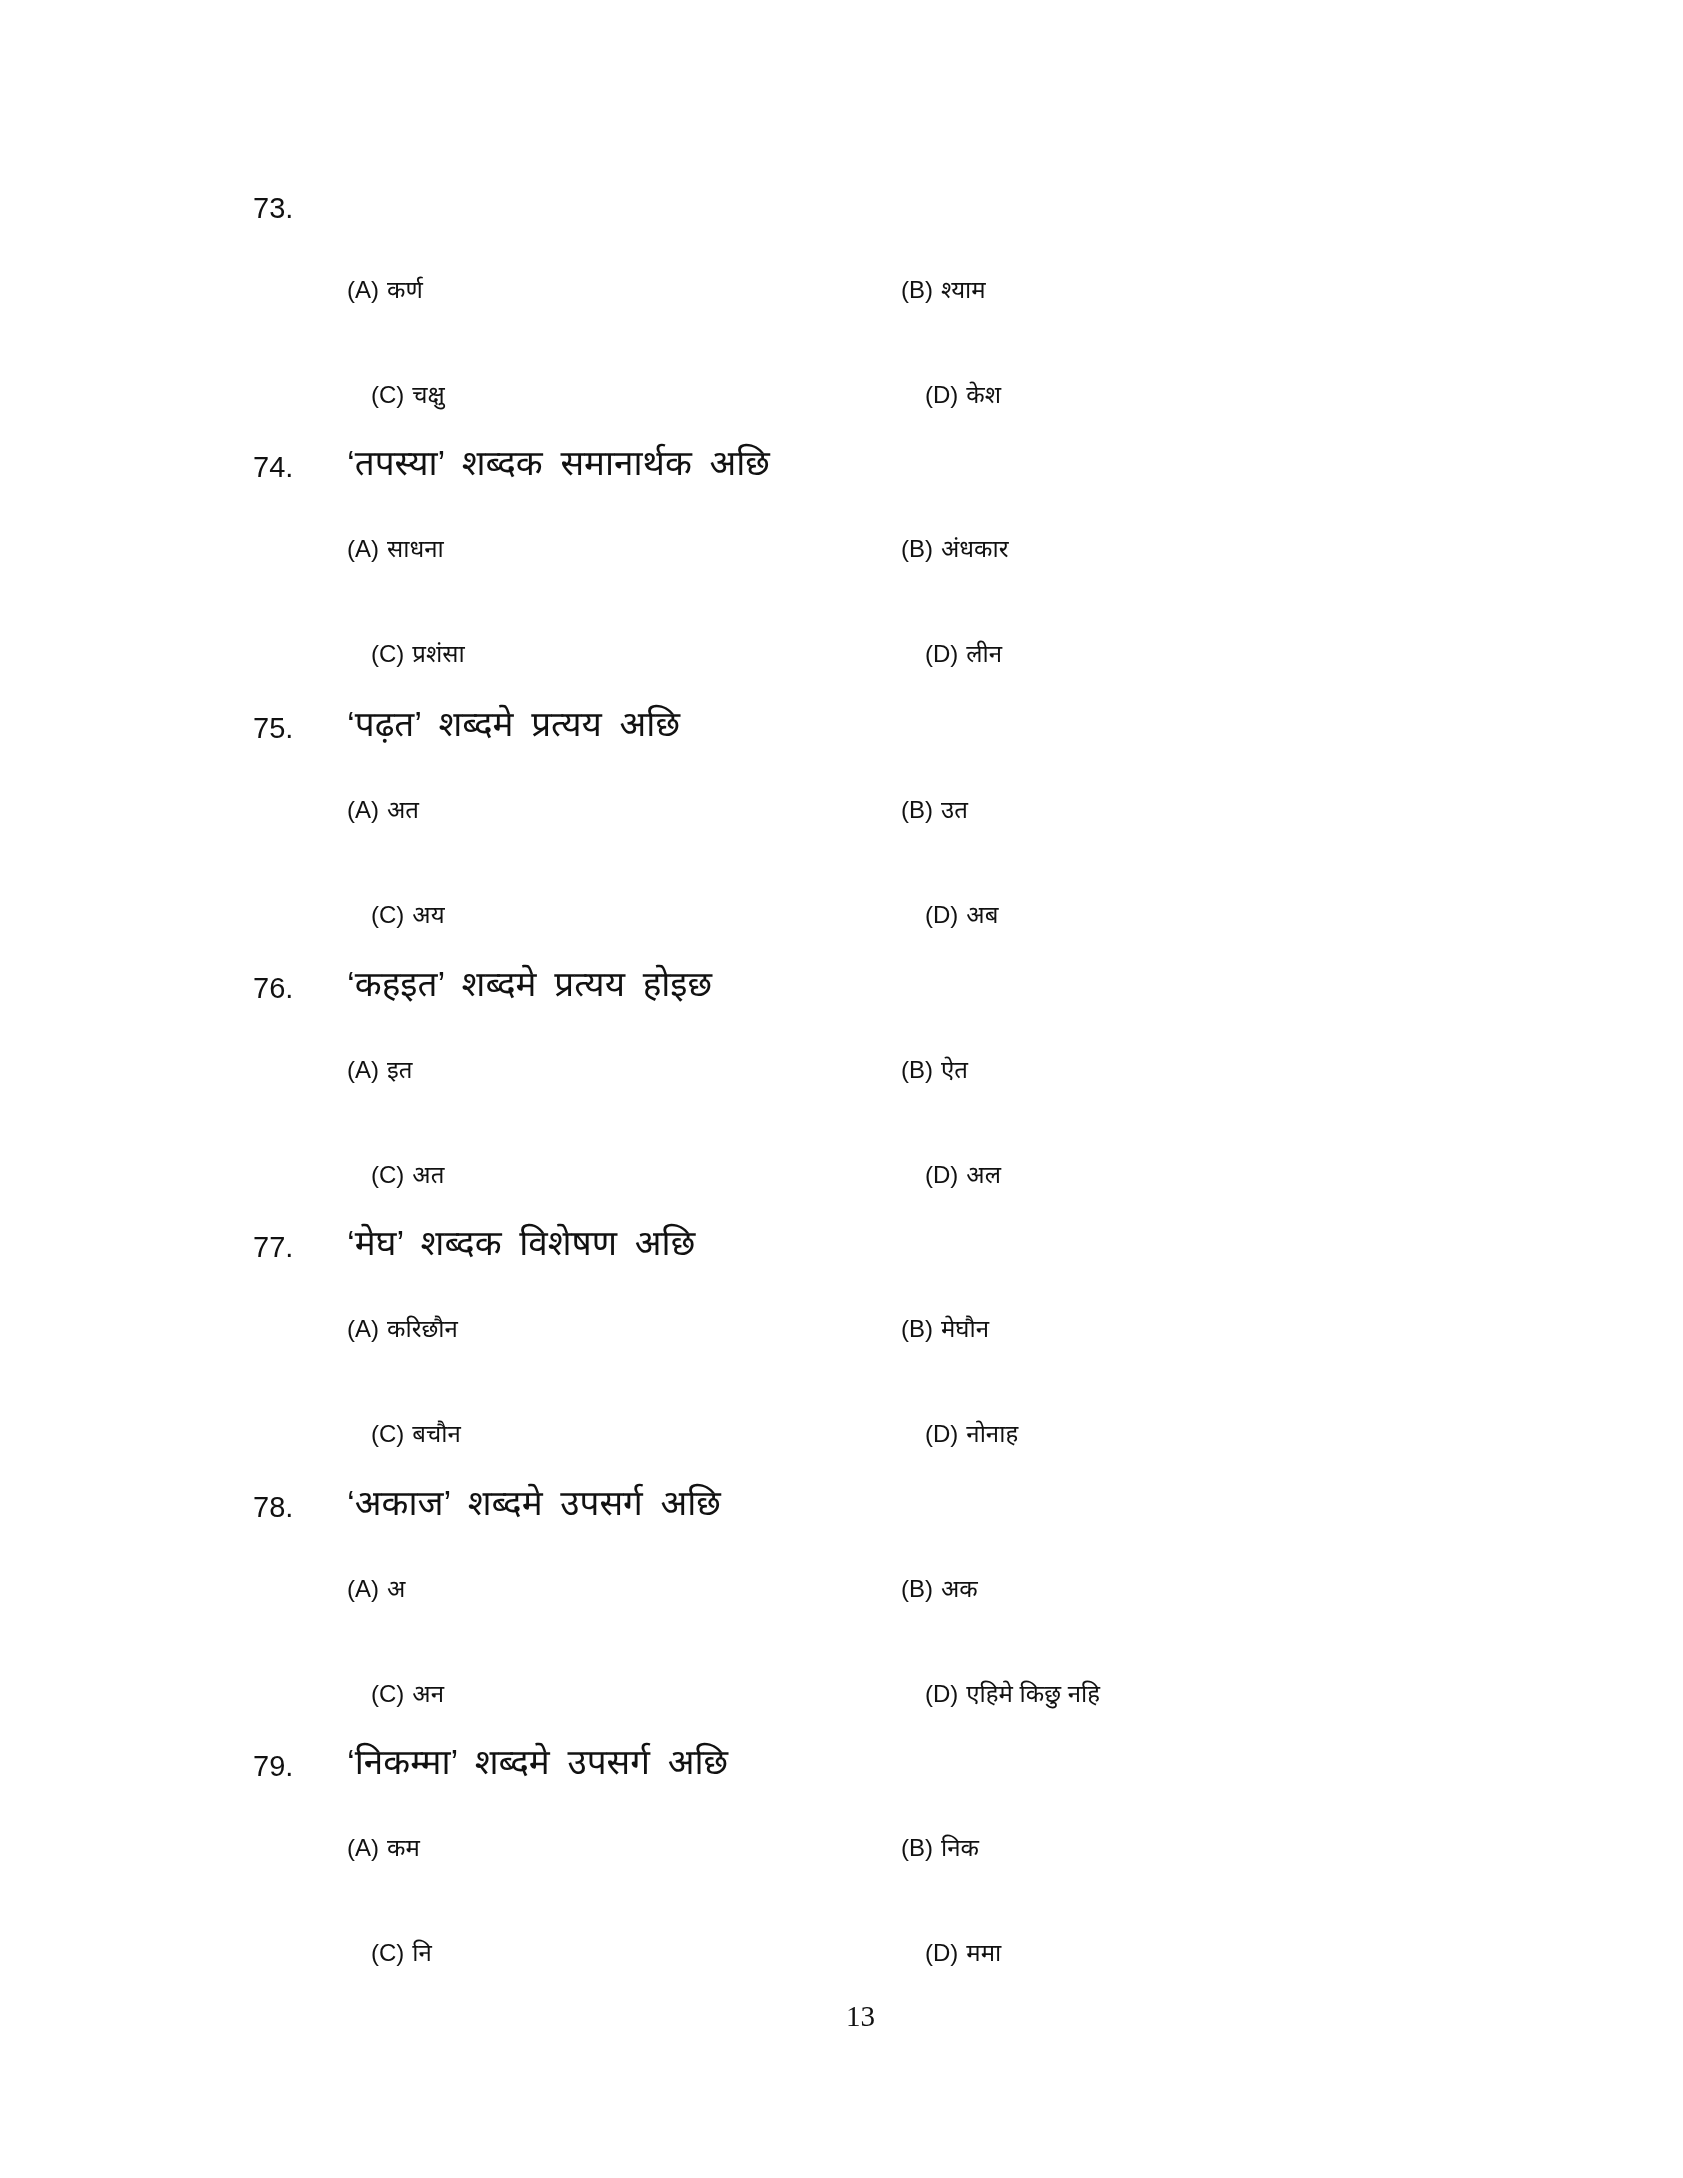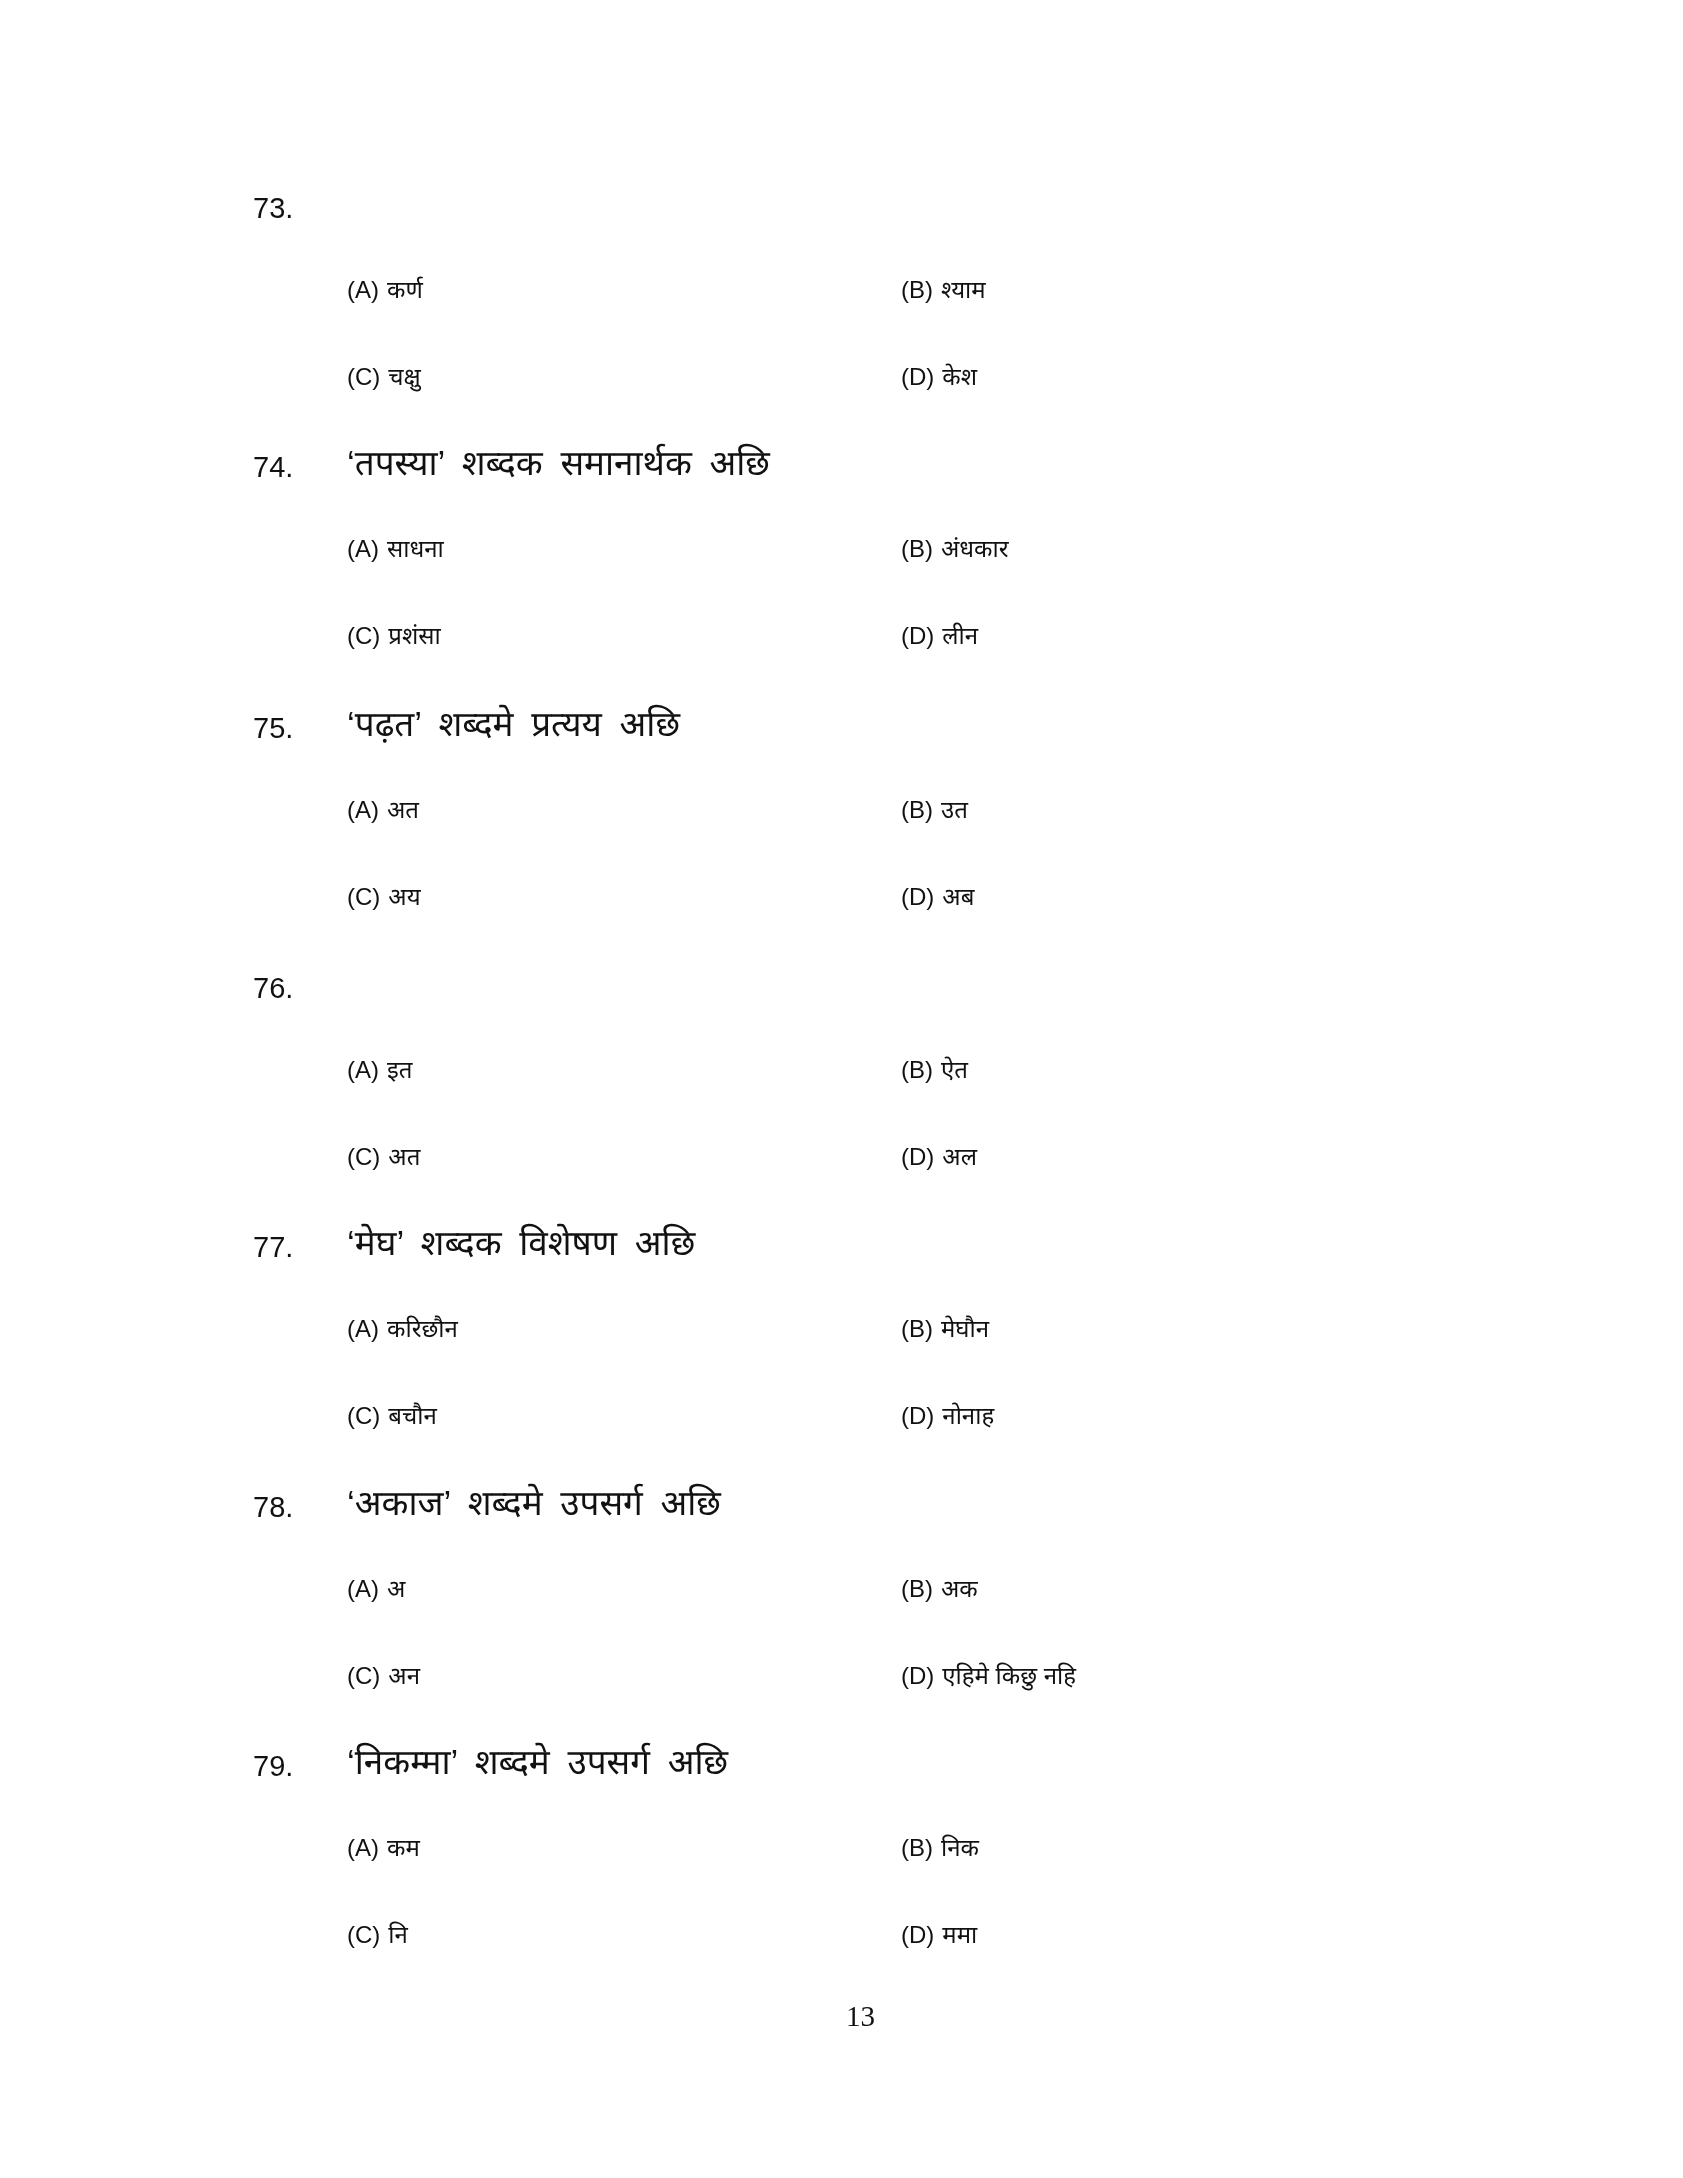--- a/index.html
+++ b/index.html
@@ -6,21 +6,21 @@
   body { width:1683px; height:2178px; position:relative; overflow:hidden;
          font-family:"Liberation Sans", "DejaVu Sans", sans-serif; color:#111; }
   .q { position:absolute; left:0; width:1470px; height:259px; }
   .qnum { position:absolute; left:253px; top:-18px; font-size:29px; line-height:40px; }
   .qtext { position:absolute; left:347px; top:-24px; font-size:35px; line-height:44px; word-spacing:8px; }
   .opt { position:absolute; font-size:24px; line-height:44px; white-space:nowrap; }
   .opt .lbl { margin-right:8px; }
   .optA, .optC { left:347px; }
   .optB, .optD { left:901px; }
   .optA, .optB { top:62px; }
-  .optC, .optD { top:149px; }
+  .optC, .optD { top:167px;margin-left:24px; }
   .pagenum { position:absolute; left:0; width:1721px; text-align:center; top:2000px;
              font-family:"Liberation Serif", "DejaVu Serif", serif; font-size:29px; }
 </style>
 </head>
 <body>
 
 <div>
 
   <div class="q" style="top:206px;">
     <span class="qnum">73.</span>
@@ -43,20 +43,21 @@
     <span class="qnum">75.</span>
     <span class="qtext">‘पढ़त’ शब्दमे प्रत्यय अछि</span>
     <div class="opt optA"><span class="lbl">(A)</span><span>अत</span></div>
     <div class="opt optB"><span class="lbl">(B)</span><span>उत</span></div>
     <div class="opt optC"><span class="lbl">(C)</span><span>अय</span></div>
     <div class="opt optD"><span class="lbl">(D)</span><span>अब</span></div>
   </div>
 
   <div class="q" style="top:986px;">
     <span class="qnum">76.</span>
+    <span class="qtext">‘कहइत’ शब्दमे प्रत्यय होइछ</span>
     <div class="opt optA"><span class="lbl">(A)</span><span>इत</span></div>
     <div class="opt optB"><span class="lbl">(B)</span><span>ऐत</span></div>
     <div class="opt optC"><span class="lbl">(C)</span><span>अत</span></div>
     <div class="opt optD"><span class="lbl">(D)</span><span>अल</span></div>
   </div>
 
   <div class="q" style="top:1245px;padding-left:26px;">
     <span class="qnum">77.</span>
     <span class="qtext">‘मेघ’ शब्दक विशेषण अछि</span>
     <div class="opt optA"><span class="lbl">(A)</span><span>करिछौन</span></div>

